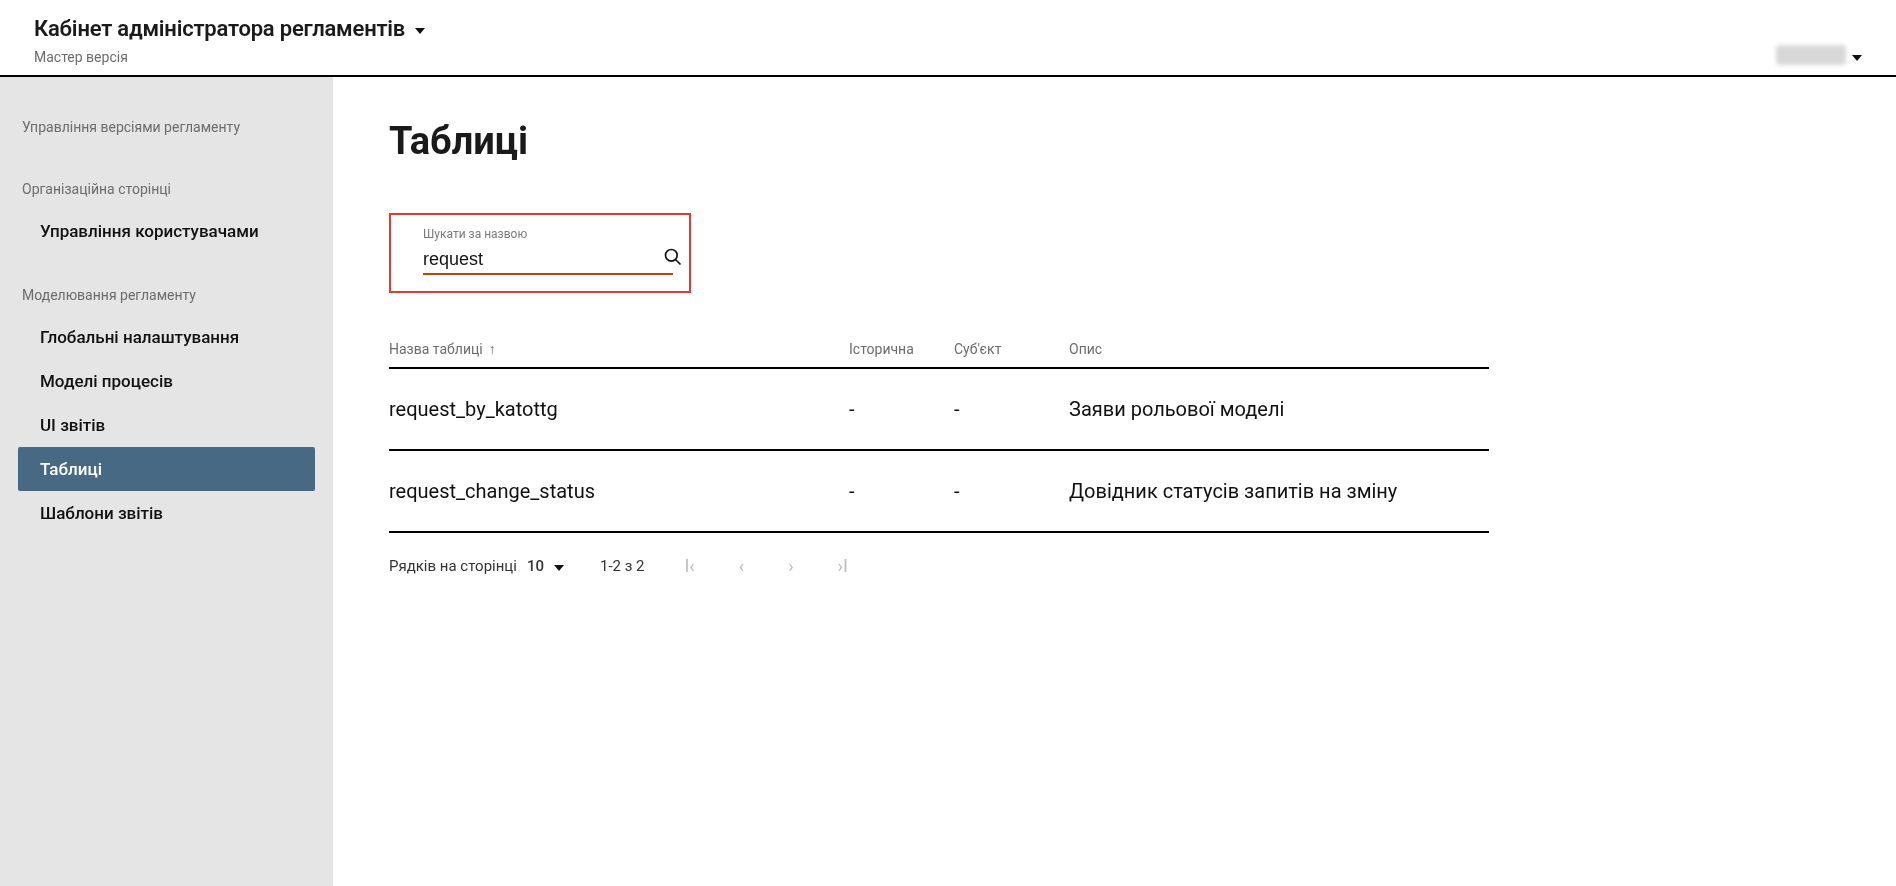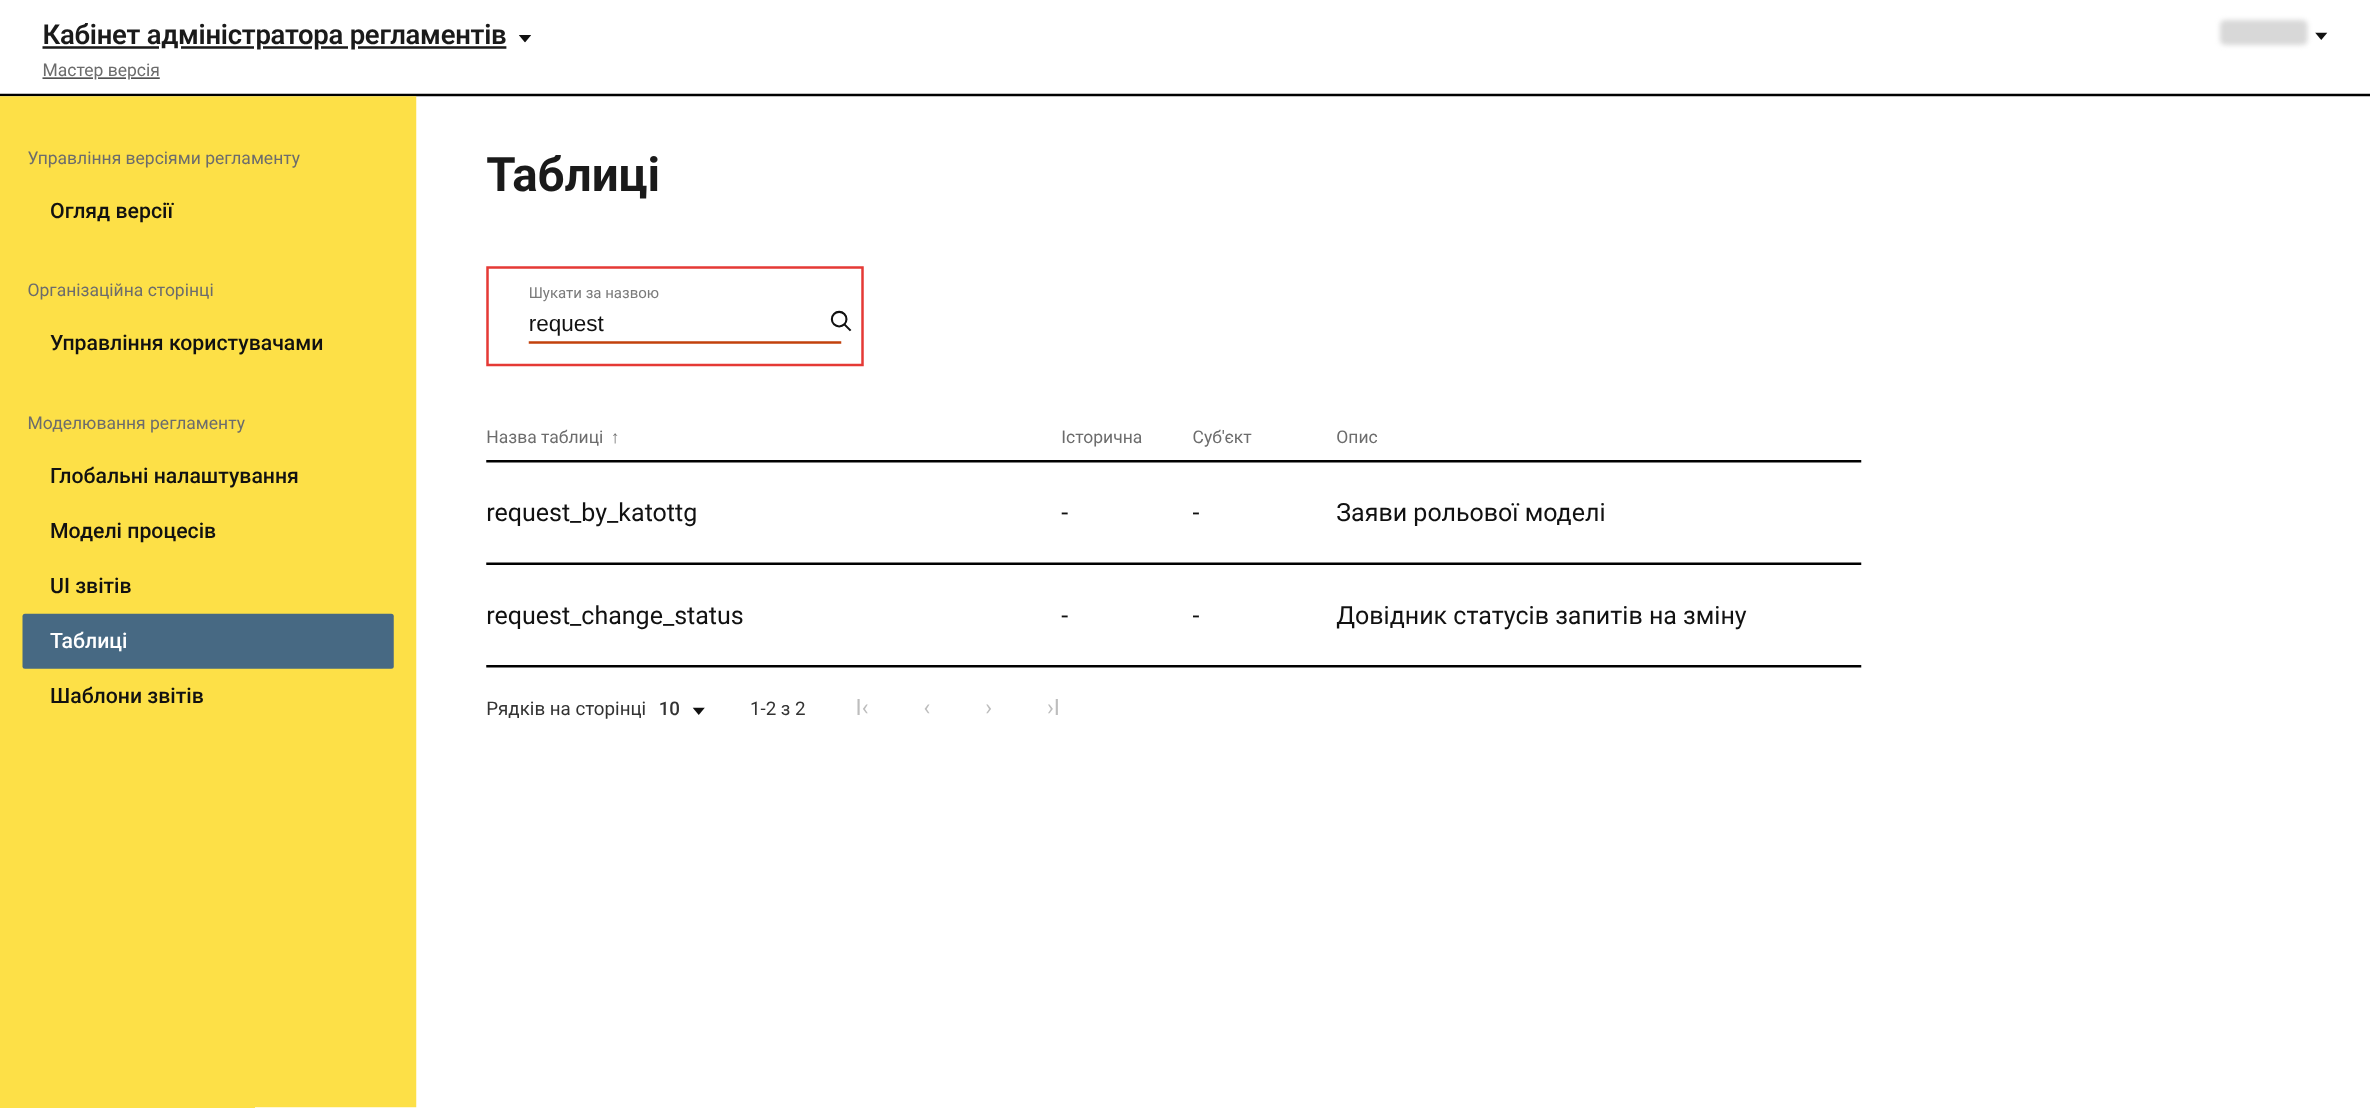--- a/index.html
+++ b/index.html
@@ -1,36 +1,36 @@
 <!DOCTYPE html>
 <html><head>
   <meta charset="utf-8">
   <style>
     * { box-sizing: border-box; margin: 0; padding: 0; }
     html, body { width: 100%; height: 100%; font-family: -apple-system, BlinkMacSystemFont, "Segoe UI", Roboto, Helvetica, Arial, sans-serif; color: #1a1a1a; background: #fff; }
     body { display: flex; flex-direction: column; overflow: hidden; }
 
     
     .header {
-      display: flex; justify-content: space-between; align-items: flex-start;
-      padding: 16px 34px 10px 34px; border-bottom: 2px solid #000; text-decoration: underline;
+      display: flex; justify-content: space-between; align-items: flex-end;
+      padding: 16px 34px 10px 34px; border-bottom: 2px solid #000;
     }
     .header-left { display: flex; flex-direction: column; gap: 4px; }
     .app-title-row { display: flex; align-items: center; gap: 10px; }
     .app-title { font-size: 22px; font-weight: 600; letter-spacing: -0.2px; }
     .app-subtitle { font-size: 14px; color: #6c6c6c; margin-top: 4px; }
     .user-menu { display: flex; align-items: center; gap: 6px; cursor: pointer; }
     .user-blur { width: 70px; height: 20px; background: #d8d8d8; border-radius: 4px; filter: blur(2px); }
 
     
     .body { flex: 1; display: flex; min-height: 0; }
 
     
     .sidebar {
-      width: 333px; flex-shrink: 0; background: #fde047;
+      width: 333px; flex-shrink: 0; background: #e5e5e5;
       padding: 34px 0 0 0; display: flex; flex-direction: column;
       height: 100%;
     }
     .sidebar-group-title {
       font-size: 14px; color: #6c6c6c; padding: 8px 22px 12px 22px;
     }
     .sidebar-item {
       font-size: 17px; font-weight: 500; color: #111;
       padding: 12px 22px;
       cursor: pointer;
@@ -108,21 +108,20 @@
           <path d="M0 0 L5 6 L10 0 Z" fill="#111"></path>
         </svg>
     </span>
   </div>
 </header>
 
 <div class="body">
 
   <aside class="sidebar">
     <div class="sidebar-group-title">Управління версіями регламенту</div>
-    <div class="sidebar-item">Огляд версії</div>
     <div class="sidebar-spacer"></div>
 
     <div class="sidebar-group-title">Організаційна сторінці</div>
     <div class="sidebar-item">Управління користувачами</div>
     <div class="sidebar-spacer"></div>
 
     <div class="sidebar-group-title">Моделювання регламенту</div>
     <div class="sidebar-item">Глобальні налаштування</div>
     <div class="sidebar-item">Моделі процесів</div>
     <div class="sidebar-item">UI звітів</div>

